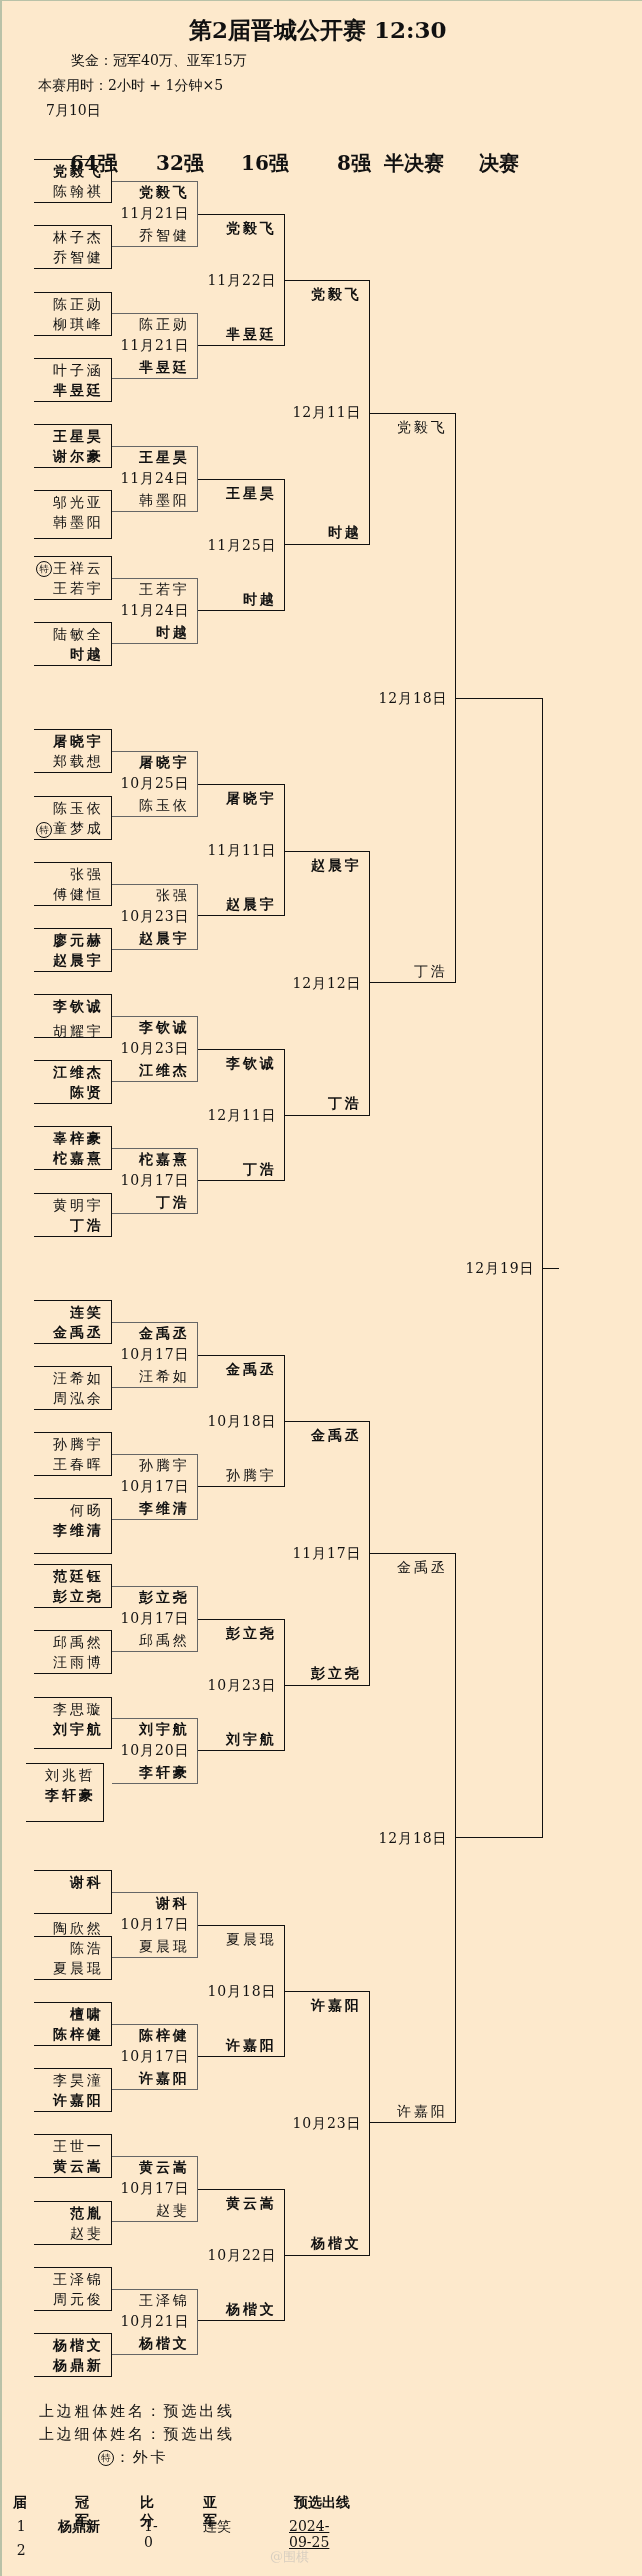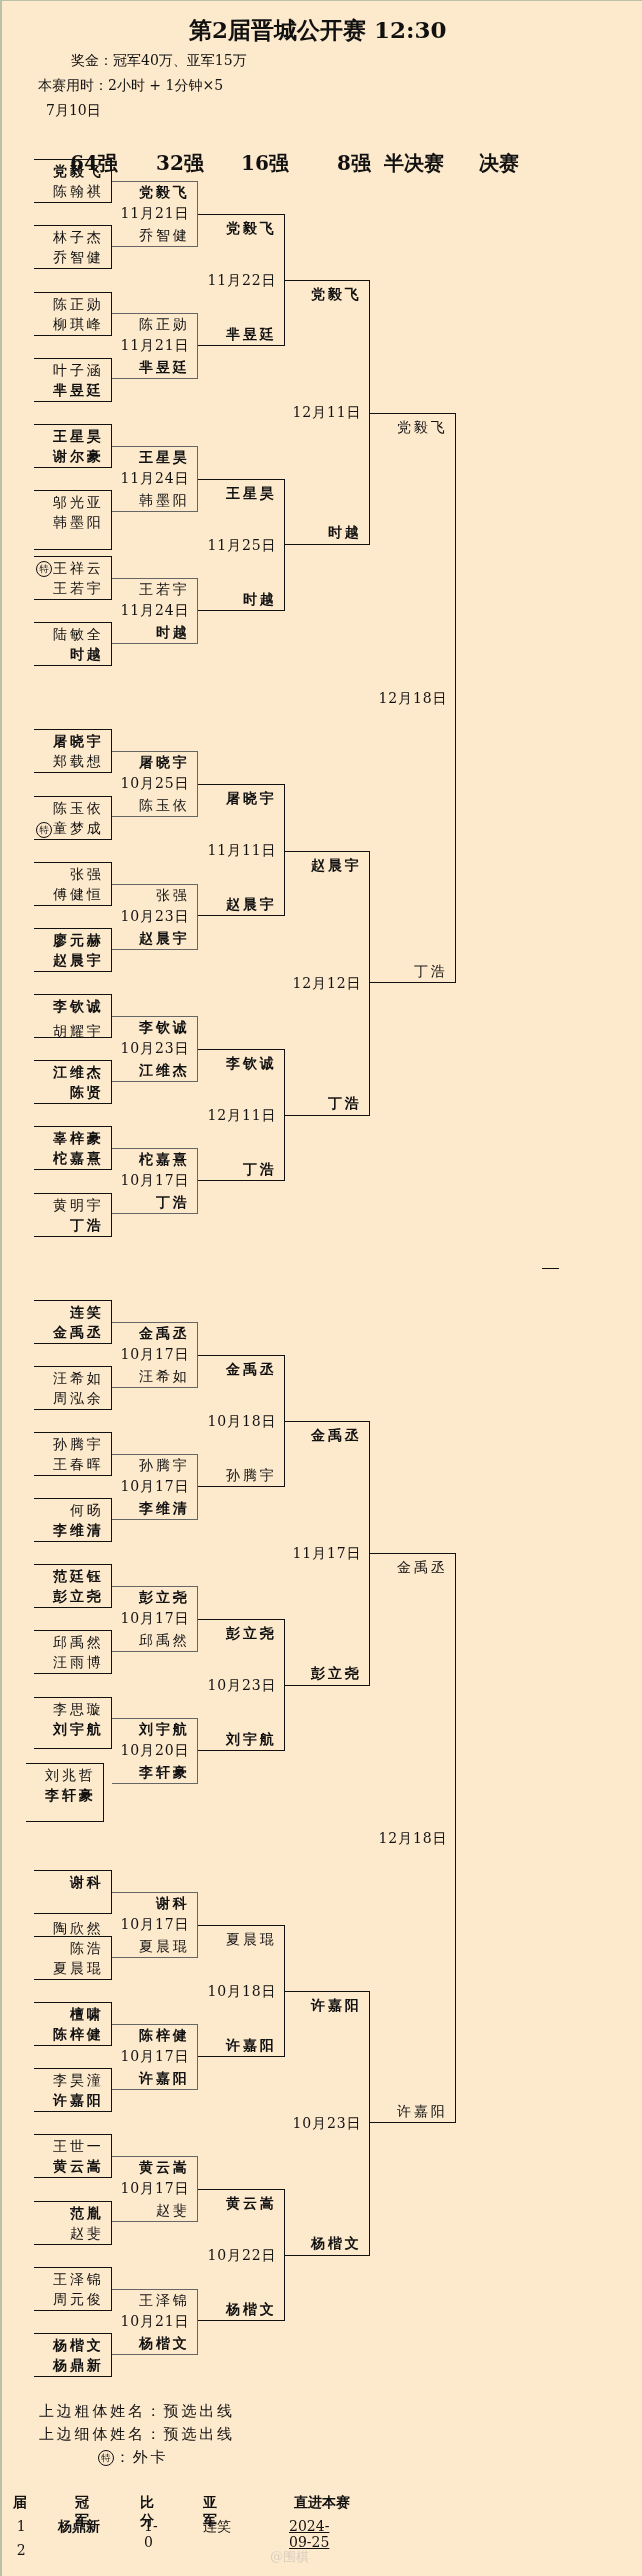--- a/index.html
+++ b/index.html
@@ -54,21 +54,21 @@
       <span class="cell" style="top: 22.4px;">柳琪峰</span>
     </div>
     <div class="box" style="left: 34px; top: 358px; width: 78px; height: 44px;">
       <span class="cell" style="top: 1.9px;">叶子涵</span>
       <span class="cell b" style="top: 22.4px;">芈昱廷</span>
     </div>
     <div class="box" style="left: 34px; top: 424px; width: 78px; height: 44px;">
       <span class="cell b" style="top: 1.9px;">王星昊</span>
       <span class="cell b" style="top: 22.4px;">谢尔豪</span>
     </div>
-    <div class="box" style="left: 34px; top: 490px; width: 78px; height: 60px;">
+    <div class="box" style="left: 34px; top: 490px; width: 78px; height: 49px;">
       <span class="cell" style="top: 1.9px;">邬光亚</span>
       <span class="cell" style="top: 22.4px;">韩墨阳</span>
     </div>
     <div class="box" style="left: 34px; top: 556px; width: 78px; height: 44px;">
       <span class="cell" style="top: 1.9px;"><span class="badge">特</span><span class="" style="">王祥云</span></span>
       <span class="cell" style="top: 22.4px;">王若宇</span>
     </div>
     <div class="box" style="left: 34px; top: 622px; width: 78px; height: 44px;">
       <span class="cell" style="top: 1.9px;">陆敏全</span>
       <span class="cell b" style="top: 22.4px;">时越</span>
@@ -180,21 +180,21 @@
       <span class="cell b" style="top: 22.4px;">金禹丞</span>
     </div>
     <div class="box" style="left: 34px; top: 1366px; width: 78px; height: 44px;">
       <span class="cell" style="top: 1.9px;">汪希如</span>
       <span class="cell" style="top: 22.4px;">周泓余</span>
     </div>
     <div class="box" style="left: 34px; top: 1432px; width: 78px; height: 44px;">
       <span class="cell" style="top: 1.9px;">孙腾宇</span>
       <span class="cell" style="top: 22.4px;">王春晖</span>
     </div>
-    <div class="box" style="left: 34px; top: 1498px; width: 78px; height: 44px;">
+    <div class="box" style="left: 34px; top: 1498px; width: 78px; height: 56px;">
       <span class="cell" style="top: 1.9px;">何旸</span>
       <span class="cell b" style="top: 22.4px;">李维清</span>
     </div>
     <div class="box" style="left: 34px; top: 1564px; width: 78px; height: 44px;">
       <span class="cell b" style="top: 1.9px;">范廷钰</span>
       <span class="cell b" style="top: 22.4px;">彭立尧</span>
     </div>
     <div class="box" style="left: 34px; top: 1630px; width: 78px; height: 44px;">
       <span class="cell" style="top: 1.9px;">邱禹然</span>
       <span class="cell" style="top: 22.4px;">汪雨博</span>
@@ -311,36 +311,39 @@
     </div>
     <div class="box" style="left: 370px; top: 413px; width: 86px; height: 570px;">
       <span class="cell" style="top: 3.7px;">党毅飞</span>
       <span class="cell date" style="top: 275px;">12月18日</span>
       <span class="cell" style="top: 548px;">丁浩</span>
     </div>
     <div class="box" style="left: 370px; top: 1553px; width: 86px; height: 570px;">
       <span class="cell" style="top: 3.7px;">金禹丞</span>
       <span class="cell date" style="top: 275px;">12月18日</span>
       <span class="cell" style="top: 548px;">许嘉阳</span>
+    </div>
+    <div class="box" style="left: 456px; top: 698px; width: 87px; height: 1140px;">
+      <span class="cell date" style="top: 560px;">12月19日</span>
     </div>
     <div class="tick" style="left: 542px; top: 1268px; width: 17px;"></div>
   </div>
 
 <div class="legend" style="left:39px;top:2402px;">上边粗体姓名：预选出线</div>
 <div class="legend" style="left:39px;top:2425px;">上边细体姓名：预选出线</div>
 <div class="legend" style="left:98px;top:2448px;">
   <span class="badge">特</span><span>：外卡</span>
 </div>
 
 <div class="tbl" style="left:13px;top:2494px;font-weight:bold;">
   <span style="position:absolute;left:0;">届</span>
   <span style="position:absolute;left:62px;">冠军</span>
   <span style="position:absolute;left:127px;">比分</span>
   <span style="position:absolute;left:190px;">亚军</span>
-  <span style="position:absolute;left:281px;white-space:nowrap;">直进本赛</span>
+  <span style="position:absolute;left:281px;white-space:nowrap;">预选出线</span>
 </div>
 <div class="tbl" style="left:13px;top:2518px;">
   <span style="position:absolute;left:3.7px;">1</span>
   <span style="position:absolute;left:45px;font-weight:bold;white-space:nowrap;">杨鼎新</span>
   <span style="position:absolute;left:131px;">1-0</span>
   <span style="position:absolute;left:190px;white-space:nowrap;">连笑</span>
   <span style="position:absolute;left:276px;text-decoration:underline;">2024-09-25</span>
 </div>
 <div class="tbl" style="left:13px;top:2542px;">
   <span style="position:absolute;left:3.7px;">2</span>

